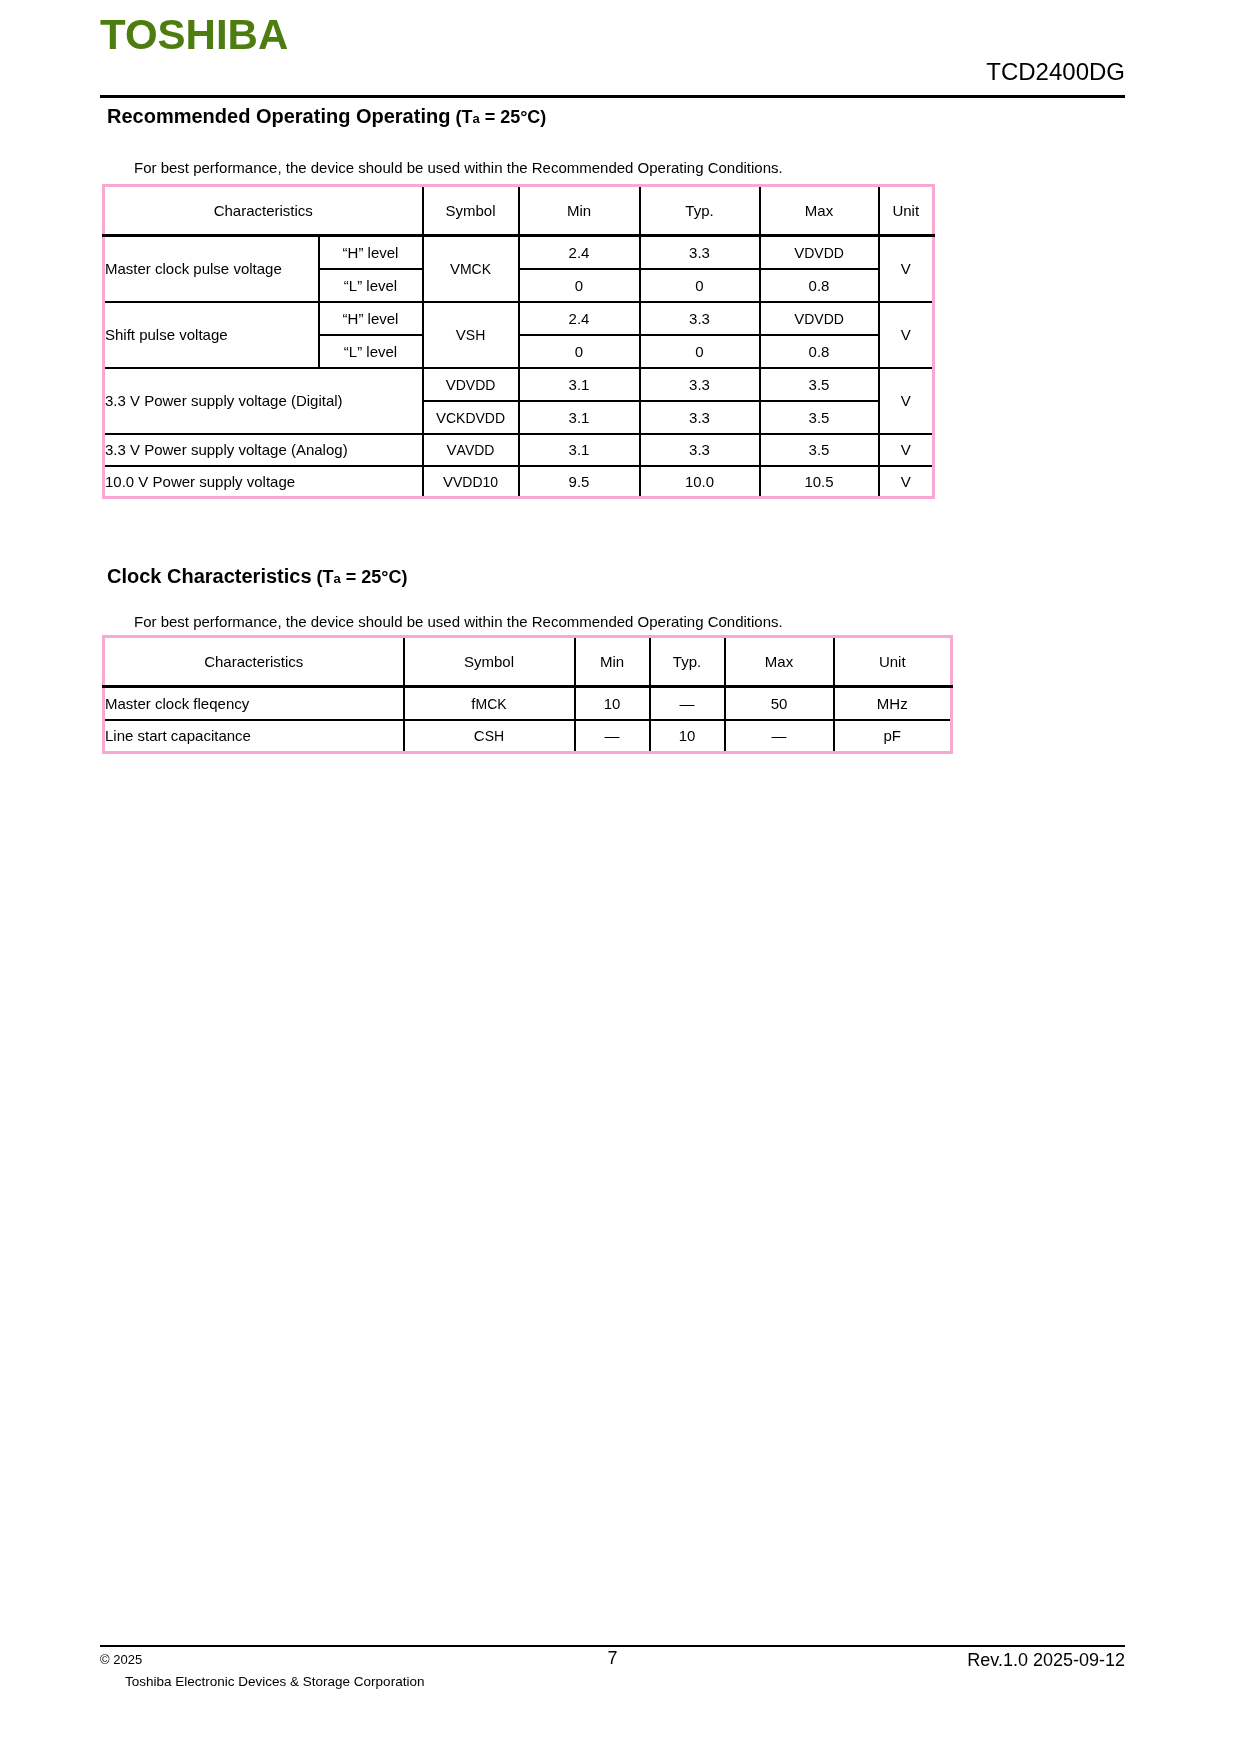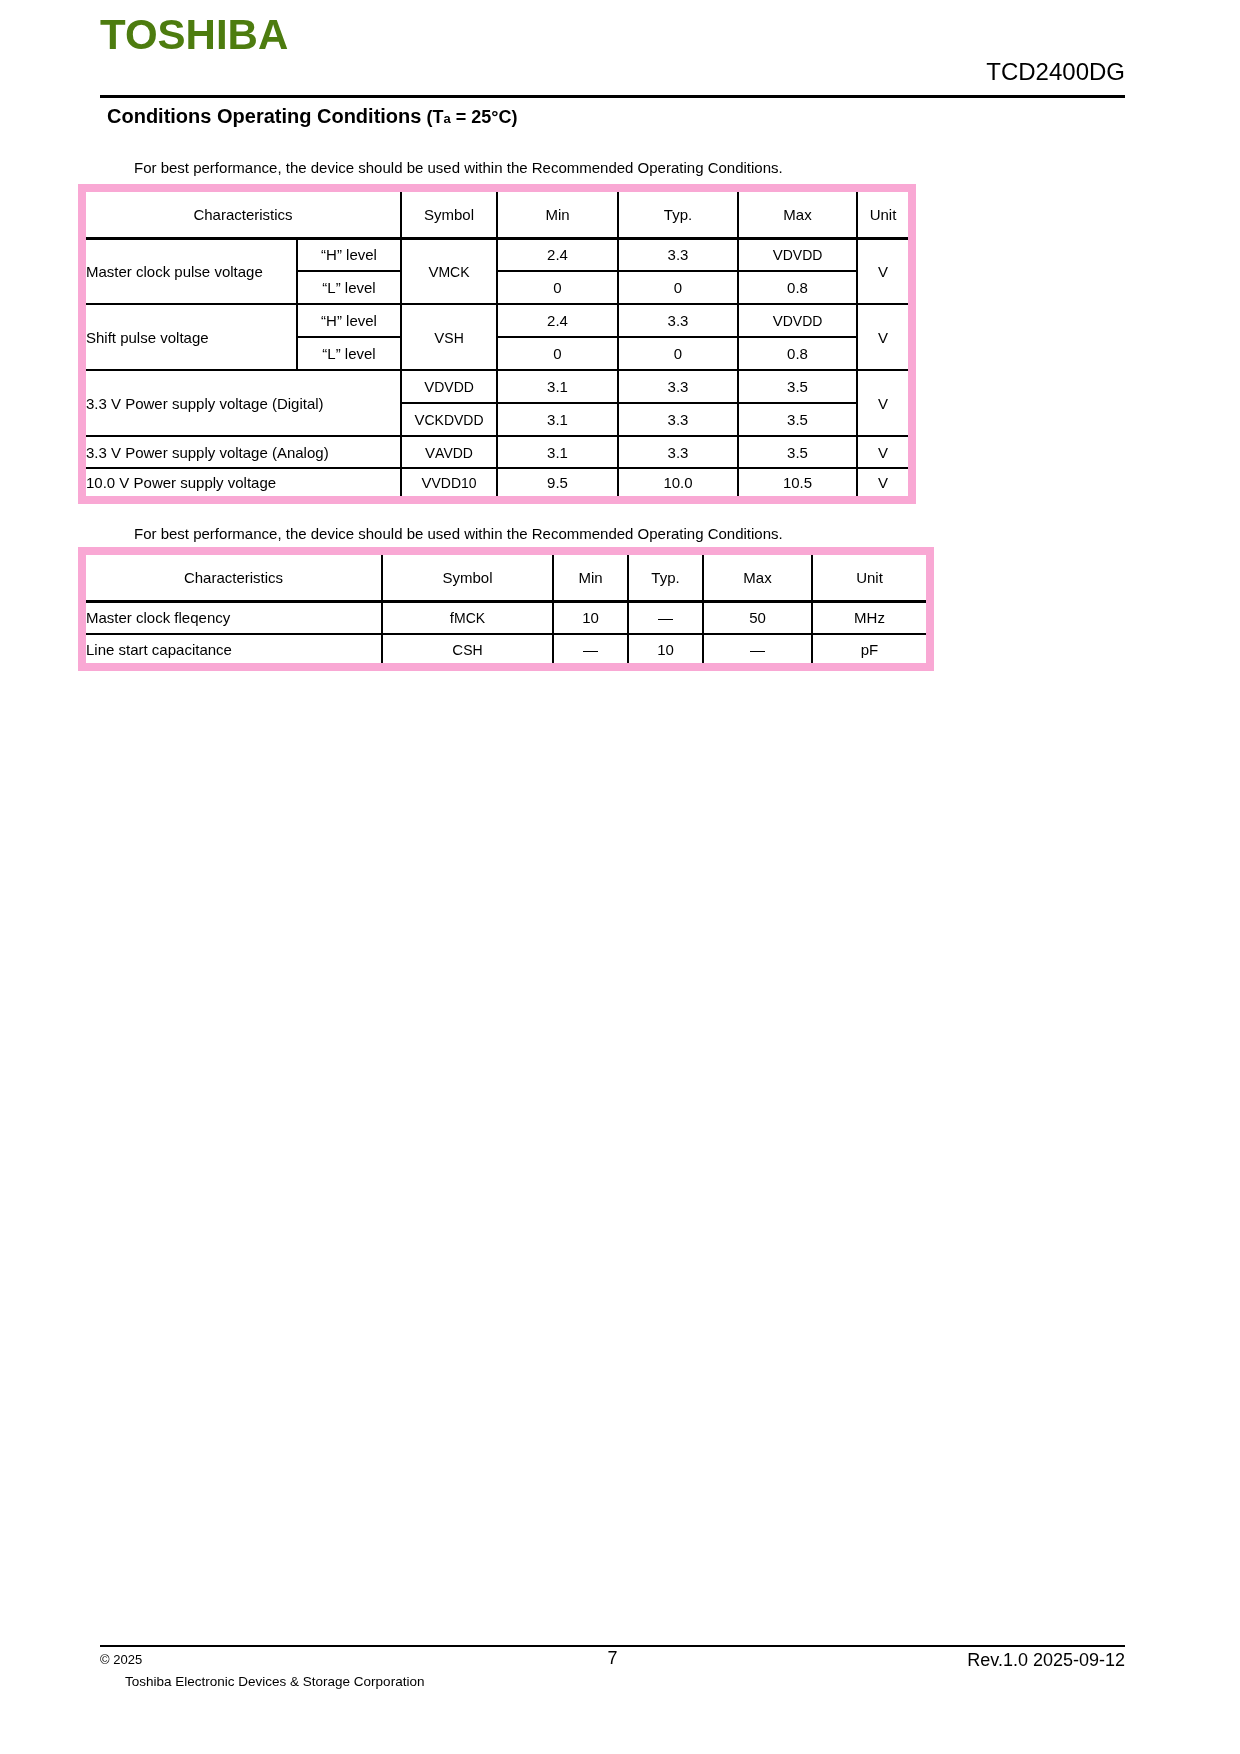--- a/index.html
+++ b/index.html
@@ -42,22 +42,22 @@
   .intro {
     font-size: 15px; line-height: 19px;
     margin: 26px 0 0 134px;
   }
   #intro2 { margin-top: 20px; }
 
   
   table.spec {
     border-collapse: collapse;
     table-layout: fixed;
-    border: 8px solid #f9a8d4;
-    margin: 7px 0 0 78px;
+    border: 3px solid #f9a8d4;
+    margin: 7px 0 0 102px;
   }
   table#t2 { margin-top: 4px; }
   .spec th, .spec td {
     border: 2px solid #000;
     font-size: 15px; font-weight: 400;
     text-align: center; vertical-align: middle;
     padding: 0;
   }
   .spec thead th { border-bottom: 3px solid #000; height: 50px; }
   .spec td { height: 33px; }
@@ -93,21 +93,21 @@
 <body>
 
 <div class="page">
 
   <div class="logo">TOSHIBA</div>
   <div class="part-number">TCD2400DG</div>
   <div class="top-rule"></div>
 
   <div class="content">
 
-    <h1 class="sec-title"><span>Conditions Operating Conditions</span><span class="h-cond"><span>(T</span><span class="cond-sub">a</span><span> = 25°C)</span></span></h1>
+    <h1 class="sec-title"><span>Recommended Operating Operating</span><span class="h-cond"><span>(T</span><span class="cond-sub">a</span><span> = 25°C)</span></span></h1>
 
     <p class="intro" id="intro1">For best performance, the device should be used within the Recommended Operating Conditions.</p>
 
     <table class="spec" id="t1">
       <colgroup>
         <col style="width:215px">
           <col style="width:104px">
           <col style="width:96px">
         <col style="width:121px">
           <col style="width:120px">
@@ -186,20 +186,21 @@
           <td colspan="2" class="name">10.0 V Power supply voltage</td>
           <td><span>V</span><span class="sub">VDD10</span></td>
           <td><span>9.5</span></td>
           <td><span>10.0</span></td>
           <td><span>10.5</span></td>
           <td>V</td>
         </tr>
       </tbody>
     </table>
 
+    <h1 class="sec-title" style="margin-top:64px"><span>Clock Characteristics</span><span class="h-cond"><span>(T</span><span class="cond-sub">a</span><span> = 25°C)</span></span></h1>
 
     <p class="intro" id="intro2">For best performance, the device should be used within the Recommended Operating Conditions.</p>
 
     <table class="spec" id="t2">
       <colgroup>
         <col style="width:300px">
           <col style="width:171px">
           <col style="width:75px">
         <col style="width:75px">
           <col style="width:109px">

